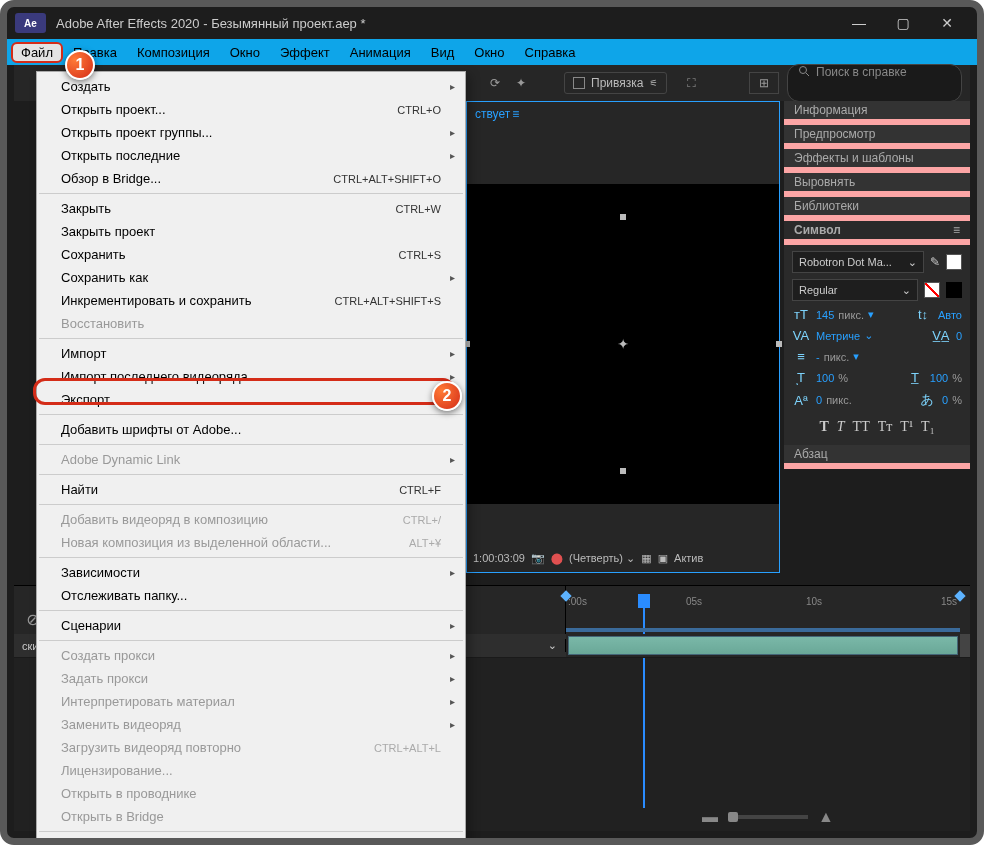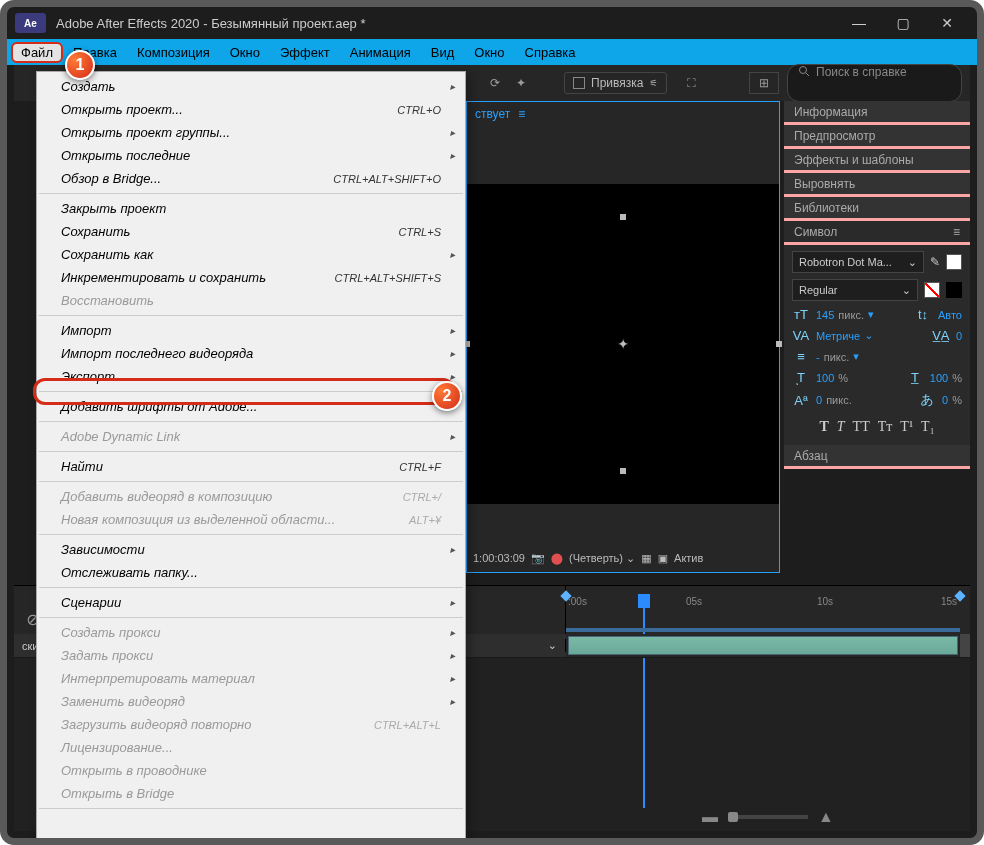--- a/index.html
+++ b/index.html
@@ -13,43 +13,43 @@
 .titlebar-spacer { flex: 1; }
 .titlebar-btn { width: 44px; height: 32px; display: flex; align-items: center; justify-content: center; color: #ccc; font-size: 14px; }
 
 .menubar { height: 26px; background: #0ea5e9; display: flex; align-items: center; padding: 0 4px; font-size: 13px; }
 .menubar-item { padding: 3px 10px; color: #000; cursor: pointer; }
 .menubar-item.active { background: #e3e3e3; border: 2px solid #d42c18; border-radius: 6px; padding: 1px 8px; }
 
 .annotation-badge { position: absolute; width: 30px; height: 30px; background: radial-gradient(circle at 30% 30%, #ff7a36, #d42c18); border-radius: 50%; border: 2px solid #fff; color: #fff; font-weight: bold; font-size: 16px; display: flex; align-items: center; justify-content: center; z-index: 500; box-shadow: 0 2px 6px rgba(0,0,0,0.5); }
 
 .file-menu { position: absolute; top: 64px; left: 29px; width: 430px; background: #f0f0f0; border: 1px solid #aaa; box-shadow: 4px 4px 10px rgba(0,0,0,0.3); z-index: 100; font-size: 13px; padding: 3px 0; }
-.menu-item { display: flex; align-items: center; height: 23px; padding: 0 24px; color: #000; cursor: pointer; position: relative; font-style: italic; }
+.menu-item { display: flex; align-items: center; height: 23px; padding: 0 24px; color: #000; cursor: pointer; position: relative; }
 .menu-item.disabled { color: #999; }
 .menu-item .shortcut { margin-left: auto; color: #333; font-size: 11px; }
 .menu-item.disabled .shortcut { color: #aaa; }
 .menu-item .arrow { position: absolute; right: 10px; font-size: 10px; color: #555; }
 .menu-sep { height: 1px; background: #ccc; margin: 3px 2px; }
 .menu-highlight { position: absolute; left: 33px; width: 422px; height: 27px; border: 3px solid #d42c18; border-radius: 12px; z-index: 101; pointer-events: none; }
 
 .toolbar { position: absolute; top: 58px; left: 7px; right: 7px; height: 36px; background: #262626; display: flex; align-items: center; color: #bbb; font-size: 12px; }
 .toolbar-right { position: absolute; right: 8px; display: flex; align-items: center; gap: 8px; }
 .search-box { width: 175px; height: 38px; background: #1a1a1a; border: 1px solid #444; border-radius: 12px; display: flex; align-items: flex-start; padding: 0 10px; color: #888; }
 .search-box svg { margin-right: 6px; }
 .snap-group { display: flex; align-items: center; gap: 6px; border: 1px solid #444; padding: 3px 8px; border-radius: 3px; }
 .tool-icon-small { width: 22px; height: 22px; display: flex; align-items: center; justify-content: center; color: #999; }
 
 .comp-viewer { position: absolute; top: 94px; left: 459px; width: 314px; height: 472px; border: 1px solid #28a0ff; background: #262626; }
-.comp-header { height: 24px; display: flex; align-items: center; padding: 0 8px; color: #28a0ff; font-size: 12px; gap: 8px; }
+.comp-header { height: 24px; display: flex; align-items: center; padding: 0 8px; color: #28a0ff; font-size: 12px; gap: 2px; }
 .comp-canvas { position: absolute; top: 82px; left: 0; right: 0; height: 320px; background: #000; }
 .comp-handle { position: absolute; width: 6px; height: 6px; background: #bbb; }
 .comp-footer { position: absolute; bottom: 0; left: 0; right: 0; height: 28px; background: #262626; display: flex; align-items: center; padding: 0 6px; gap: 6px; color: #bbb; font-size: 11px; }
 
 .right-panel { position: absolute; top: 94px; right: 7px; width: 186px; background: #262626; color: #aaa; font-size: 12px; }
-.panel-header { height: 24px; background: #333; border-bottom: 3px solid #fca5a5; display: flex; align-items: center; padding: 0 10px; cursor: pointer; text-align: right; }
+.panel-header { height: 24px; background: #333; border-bottom: 6px solid #fca5a5; display: flex; align-items: center; padding: 0 10px; cursor: pointer; text-align: right; }
 .char-panel { background: #2a2a2a; padding: 6px 8px; }
 .char-row { display: flex; align-items: center; gap: 6px; margin-bottom: 6px; }
 .char-select { flex: 1; height: 22px; background: #1e1e1e; border: 1px solid #444; color: #ccc; font-size: 11px; padding: 0 6px; display: flex; align-items: center; justify-content: space-between; }
 .char-field { display: flex; align-items: center; gap: 4px; color: #28a0ff; font-size: 11px; }
 .char-field .unit { color: #999; }
 .char-icon { width: 18px; color: #7dd3fc; font-size: 13px; text-align: center; }
 .type-buttons { display: flex; gap: 8px; justify-content: center; padding: 4px 0; }
 .type-btn { font-family: Georgia, serif; font-size: 14px; color: #ccc; }
 
 .timeline { position: absolute; top: 578px; left: 7px; right: 7px; bottom: 7px; background: #212121; border-top: 1px solid #000; }
@@ -151,21 +151,21 @@
       <span>Актив</span>
     </div>
   </div>
 
   <div class="right-panel">
     <div class="panel-header">Информация</div>
     <div class="panel-header">Предпросмотр</div>
     <div class="panel-header">Эффекты и шаблоны</div>
     <div class="panel-header">Выровнять</div>
     <div class="panel-header">Библиотеки</div>
-    <div class="panel-header" style="background:#2a2a2a;">
+    <div class="panel-header" style="background:#2a2a2a;font-weight:bold;">
       <span>Символ</span>
         <span style="margin-left:auto;">≡</span>
     </div>
     <div class="char-panel">
       <div class="char-row">
         <div class="char-select">
             <span>Robotron Dot Ma...</span>
             <span>⌄</span>
           </div>
         <span style="color:#ccc;">✎</span>
@@ -241,21 +241,21 @@
     <div class="timeline-header">
       <div class="timeline-left" style="display:flex;align-items:flex-end;padding:4px 8px;gap:10px;">
         <span class="tool-icon-small">⊘</span>
         <span class="tool-icon-small">▦</span>
         <div class="ruler-diamond" style="position:static;display:inline-block;"></div>
       </div>
       <div class="timeline-ruler">
         <div class="ruler-track" id="ruler-ticks">
             <span class="ruler-tick" style="left: 2px;">:00s</span>
             <span class="ruler-tick" style="left: 120px;">05s</span>
-            <span class="ruler-tick" style="left: 251px;">10s</span>
+            <span class="ruler-tick" style="left: 240px;">10s</span>
             <span class="ruler-tick" style="left: 355px; margin-left: 20px;">15s</span>
           </div>
         <div class="playhead" style="left:72px;"></div>
         <div class="ruler-diamond" style="left:-4px;"></div>
         <div class="ruler-diamond" style="right:6px;"></div>
         <div class="ruler-bar"></div>
       </div>
     </div>
     <div class="timeline-rows">
       <div class="tl-row">
@@ -297,20 +297,24 @@
       <div class="menu-item">
         <span>Открыть последние</span>
         <span class="arrow">▸</span>
       </div>
       <div class="menu-item">
         <span>Обзор в Bridge...</span>
         <span class="shortcut">CTRL+ALT+SHIFT+O</span>
       </div>
       <div class="menu-sep"></div>
       <div class="menu-item">
+        <span>Закрыть</span>
+        <span class="shortcut">CTRL+W</span>
+      </div>
+      <div class="menu-item">
         <span>Закрыть проект</span>
       </div>
       <div class="menu-item">
         <span>Сохранить</span>
         <span class="shortcut">CTRL+S</span>
       </div>
       <div class="menu-item">
         <span>Сохранить как</span>
         <span class="arrow">▸</span>
       </div>

